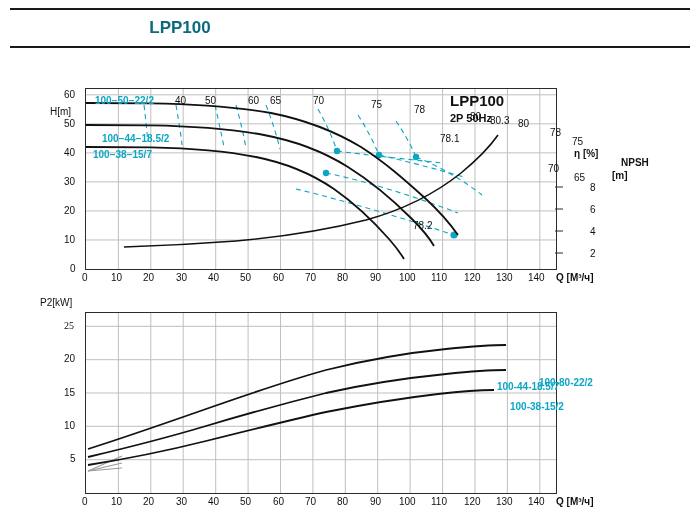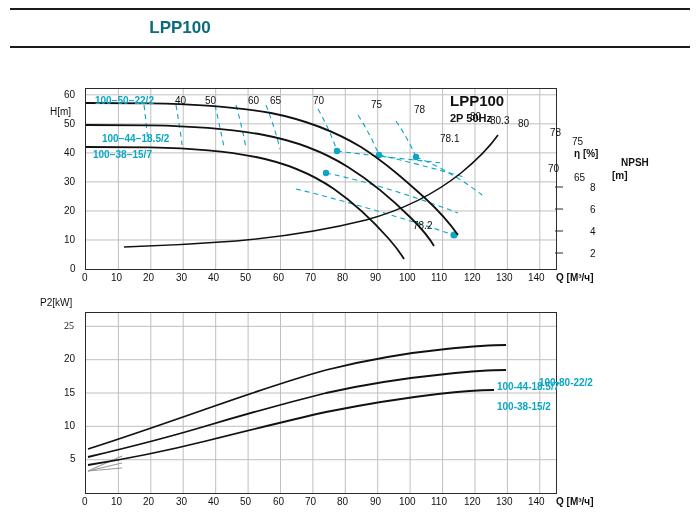--- a/index.html
+++ b/index.html
@@ -242,15 +242,15 @@
   <div class="lbl" style="left:370px;top:496px;">90</div>
   <div class="lbl" style="left:399px;top:496px;">100</div>
   <div class="lbl" style="left:431px;top:496px;">110</div>
   <div class="lbl" style="left:464px;top:496px;">120</div>
   <div class="lbl" style="left:496px;top:496px;">130</div>
   <div class="lbl" style="left:528px;top:496px;">140</div>
   <div class="lbl b" style="left:556px;top:496px;">Q [M³/ч]</div>
 
   <div class="lbl cy" style="left:539px;top:377px;">100-80-22/2</div>
   <div class="lbl cy" style="left:497px;top:381px;">100-44-18.5/7</div>
-  <div class="lbl cy" style="left:497px;top:401px;">100-38-15/2</div>
+  <div class="lbl cy" style="left:510px;top:401px;">100-38-15/2</div>
 
 </div>
 
 </body></html>

